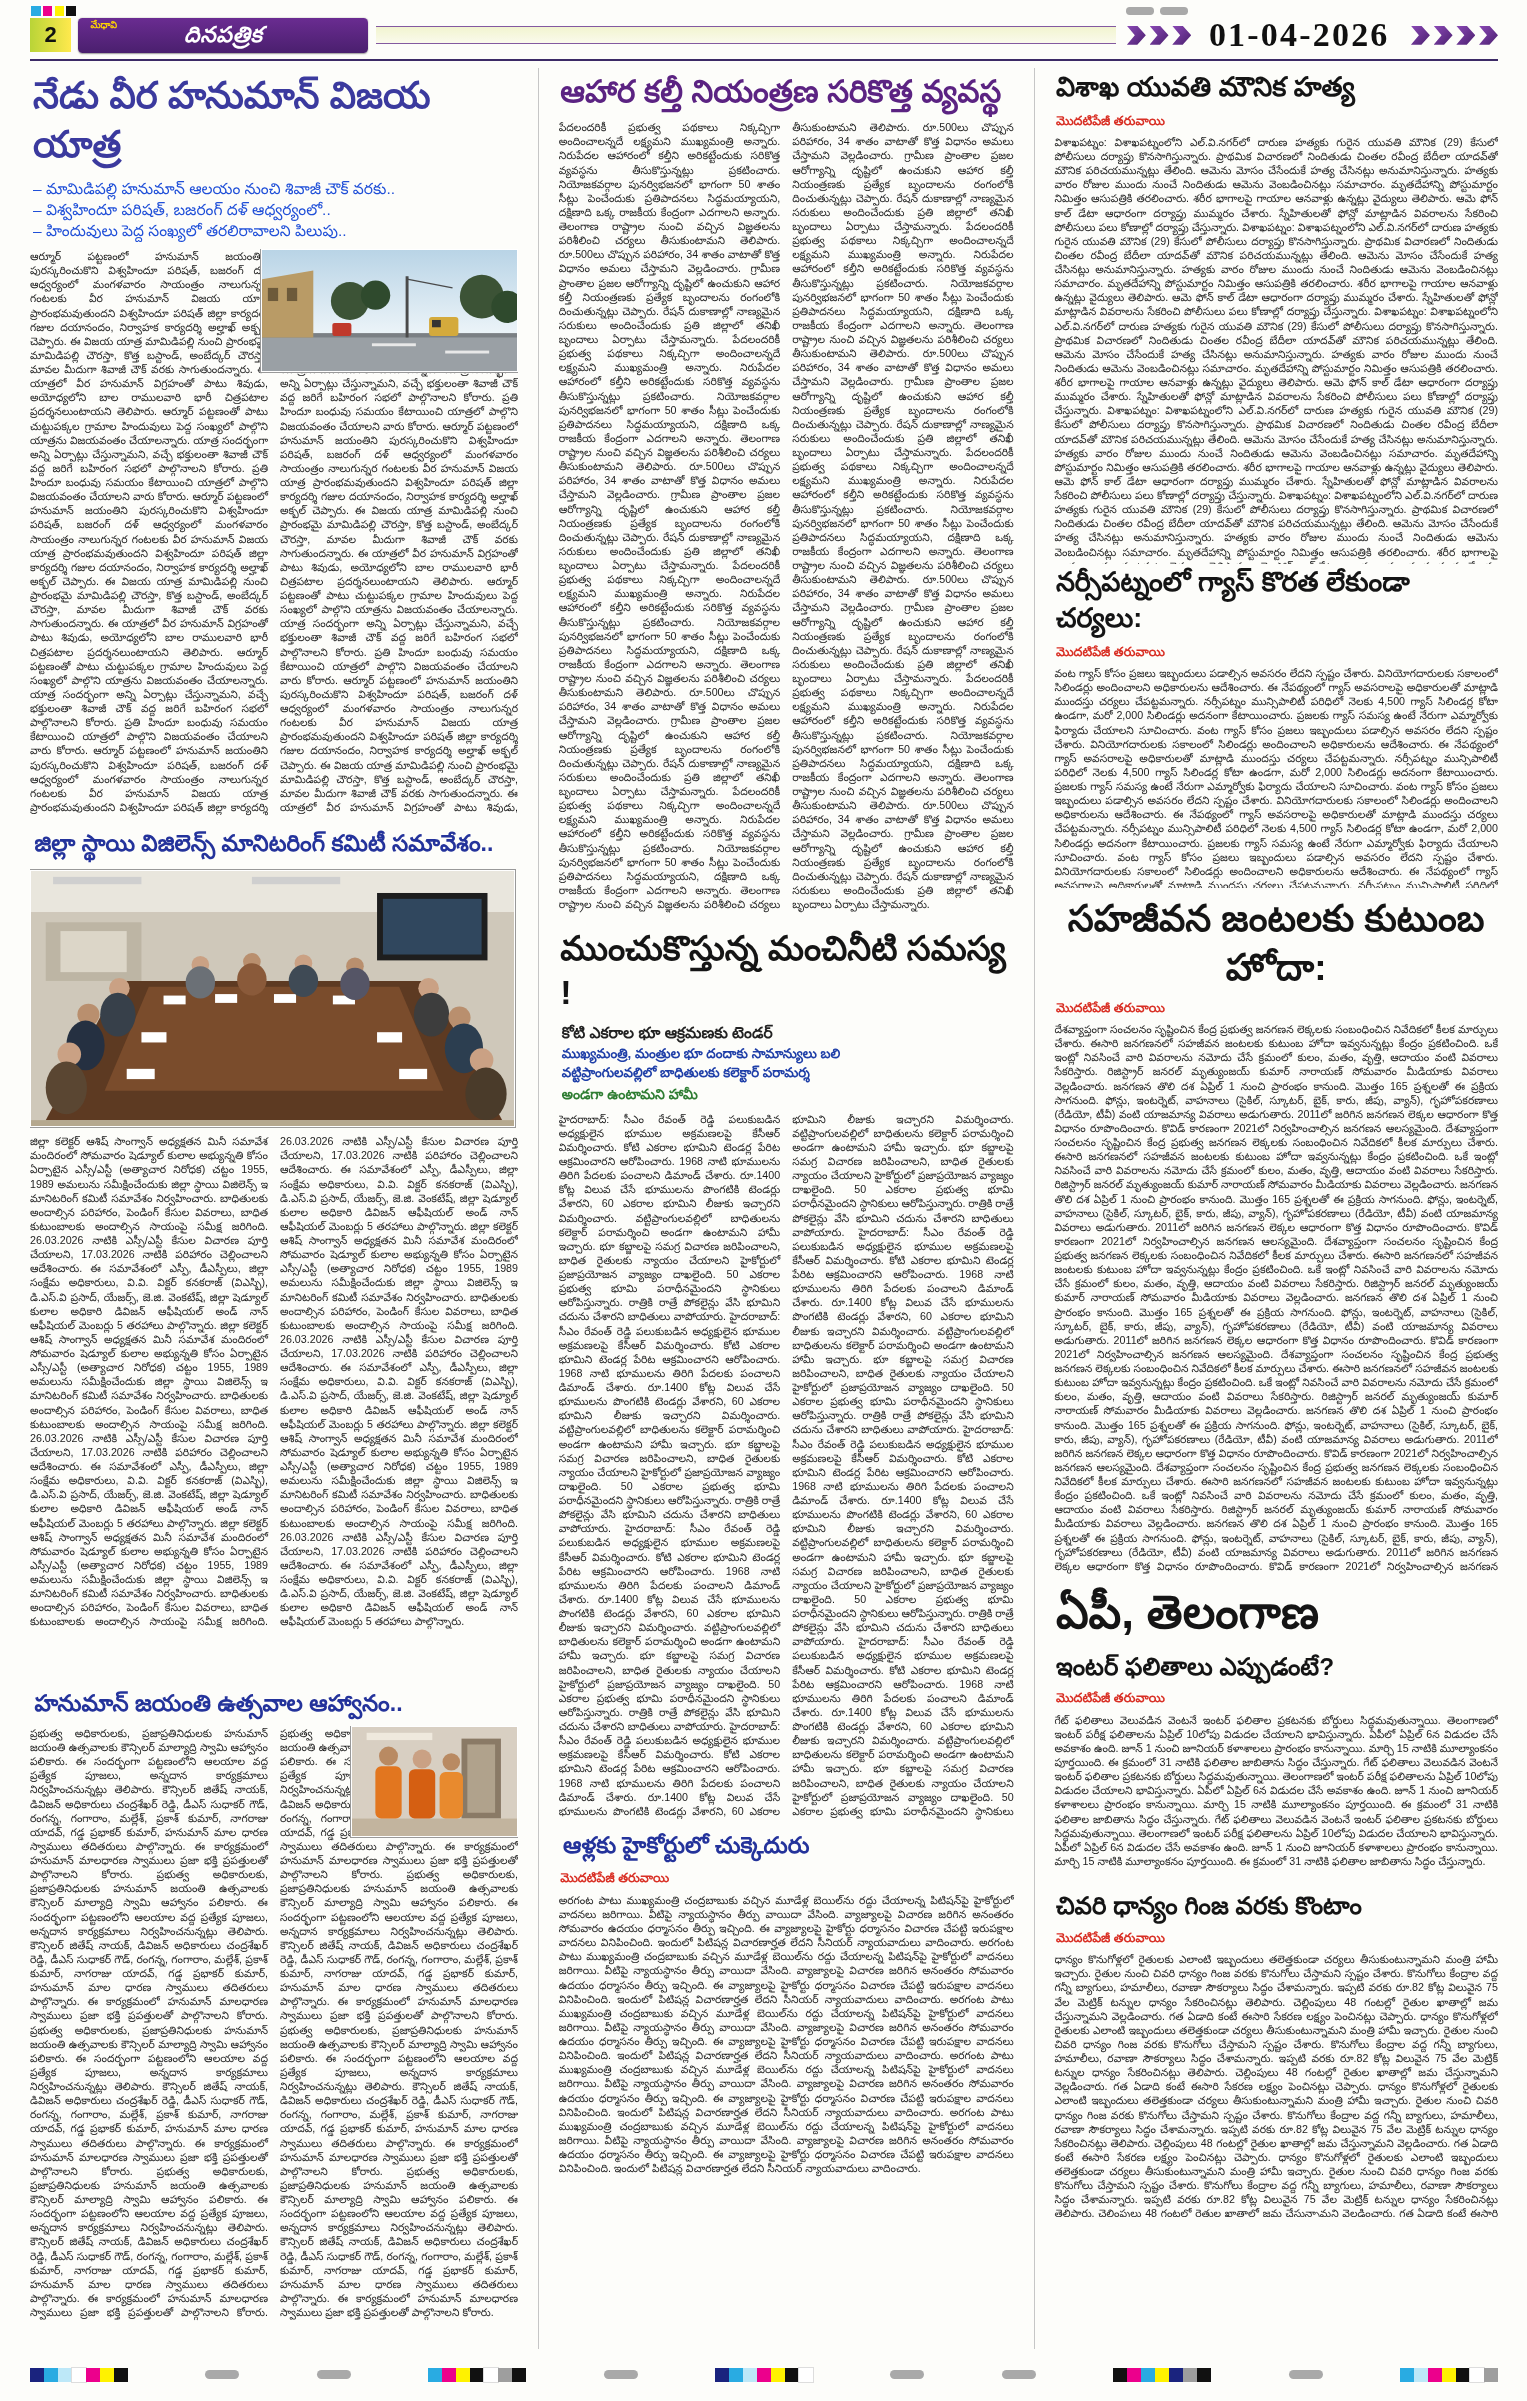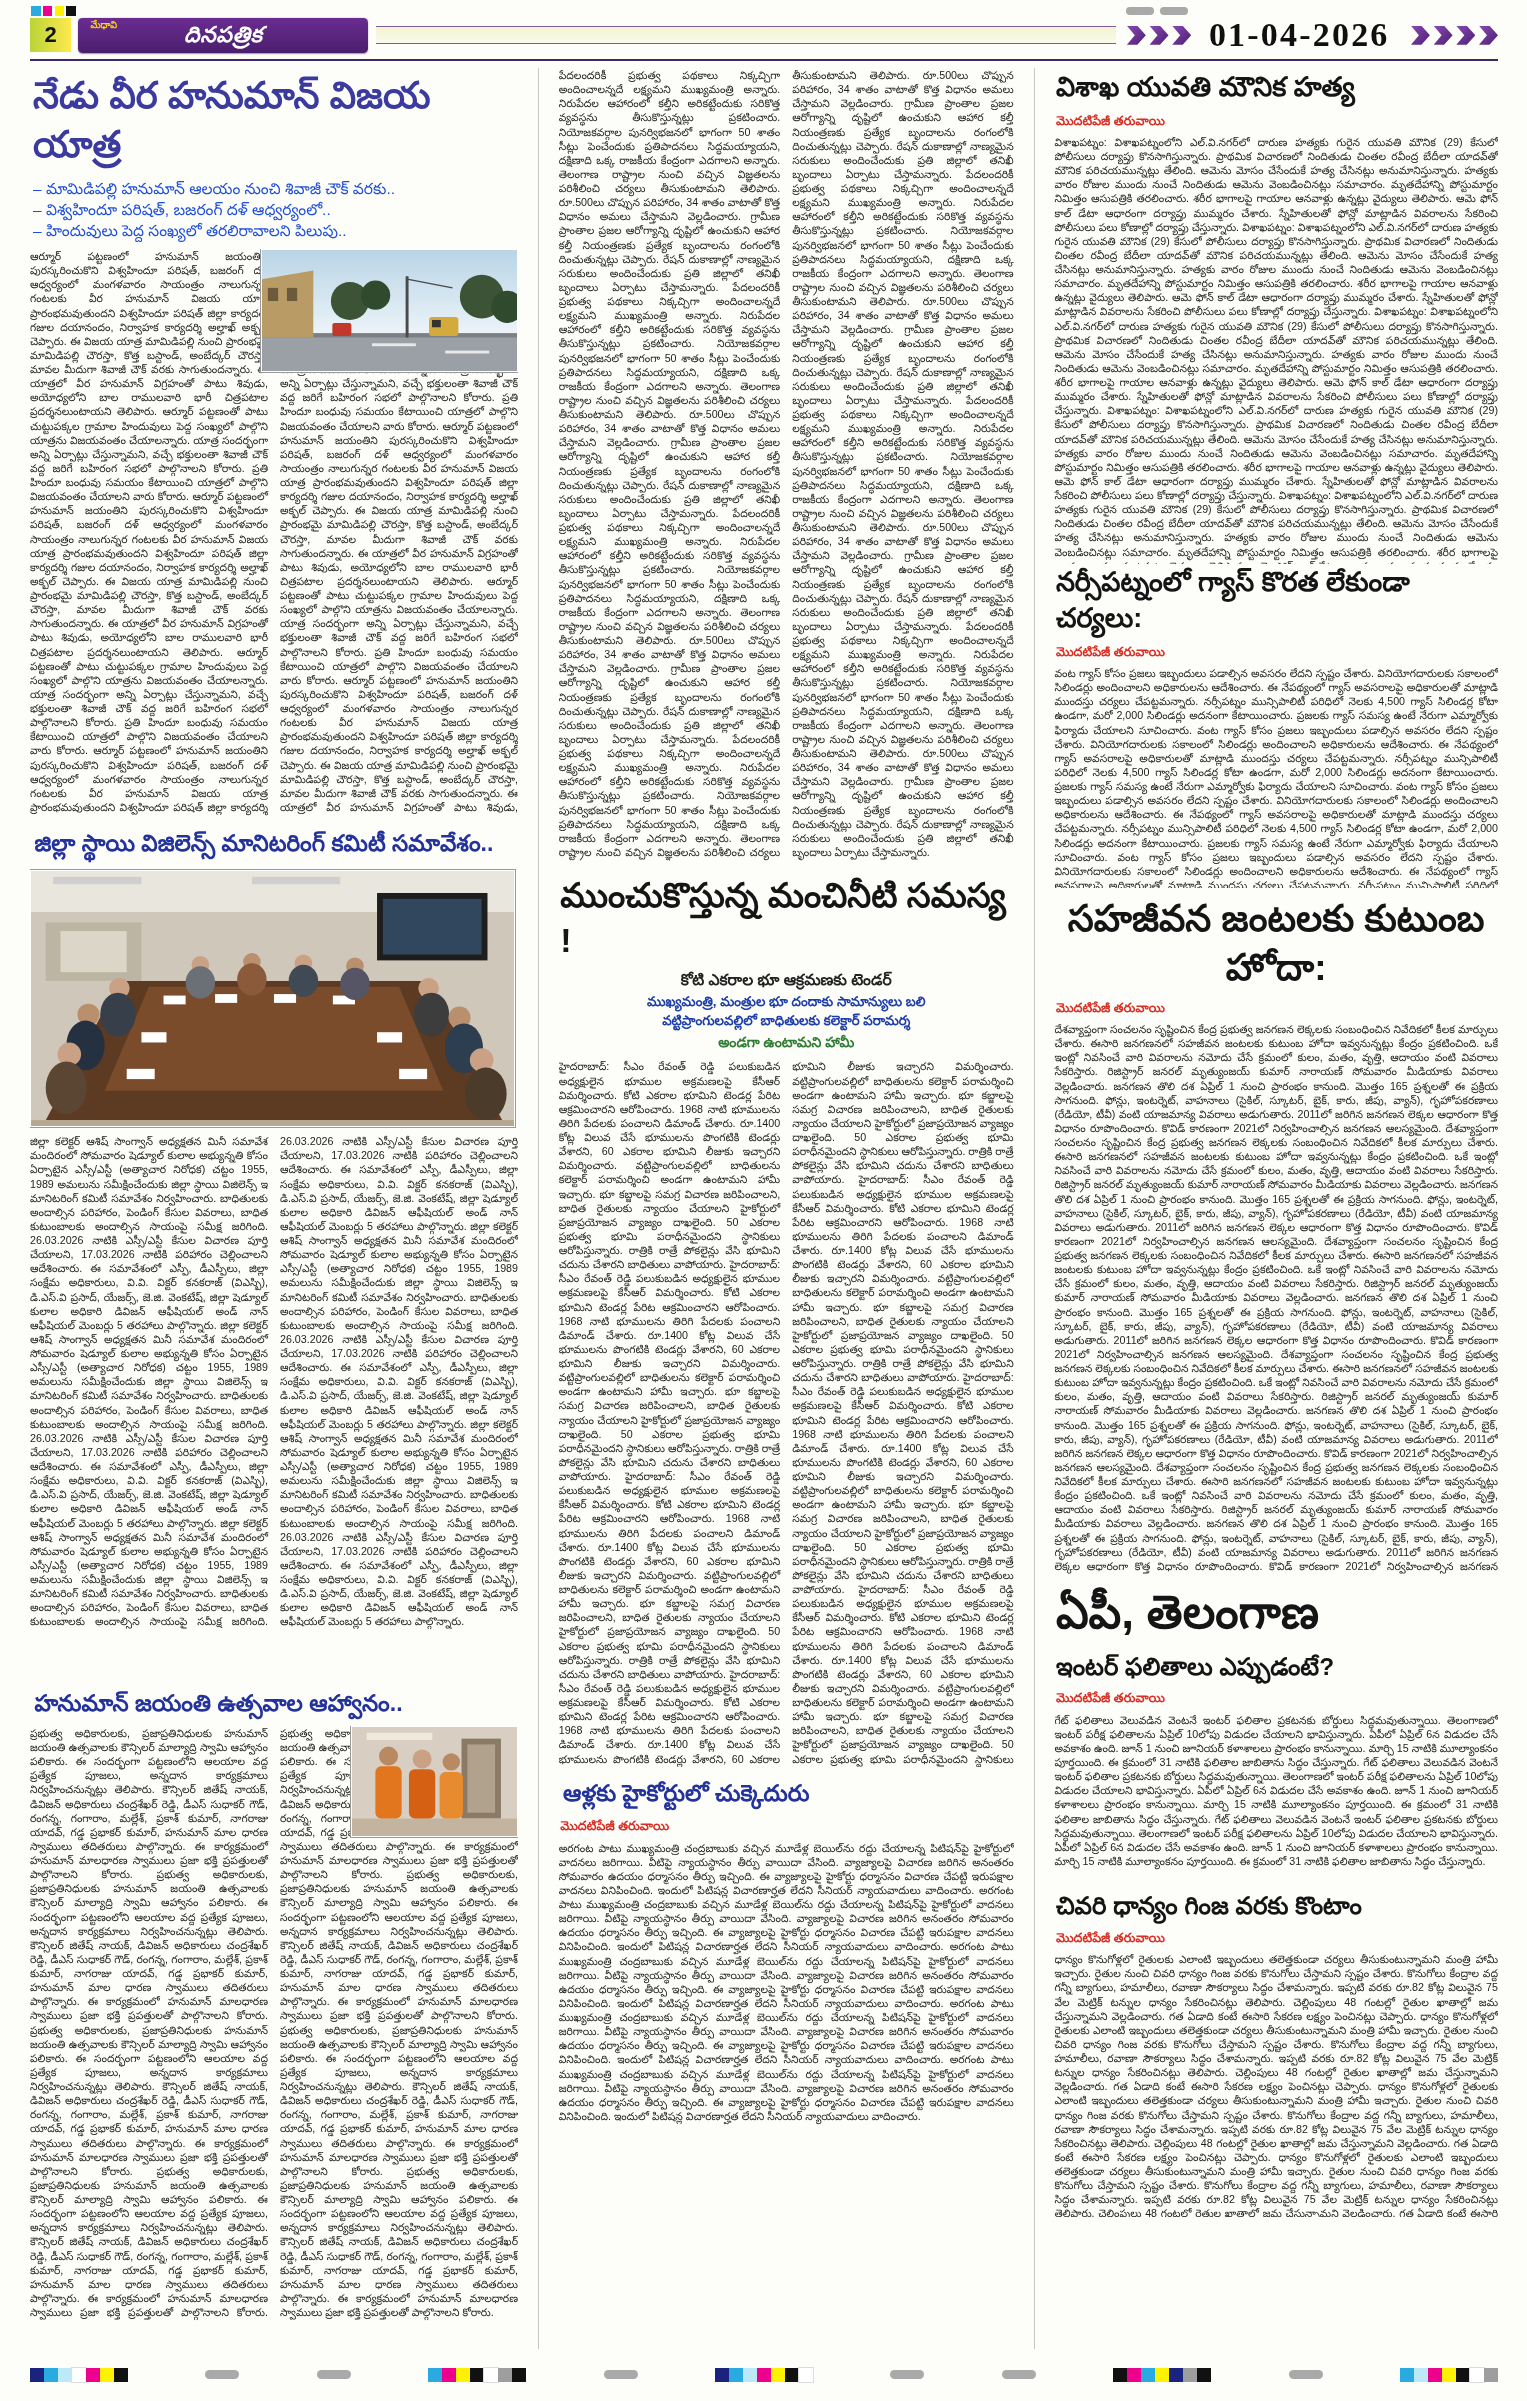--- a/index.html
+++ b/index.html
@@ -46,21 +46,21 @@
   .cont { color:#d93025; font-weight:800; font-size:12.6px; padding:3px 1.5px 4.4px; }
   .body1, .body2 { text-align:justify; font-size:10.7px; line-height:1.32; color:#1c1c1c; overflow:hidden; }
   .body2 { column-count:2; column-gap:12px; }
   .bodywrap { position:relative; overflow:hidden; }
   .fill { height:100%; }
   .h770 { height:569px; } .h735 { height:543px; } .h820 { height:606px; }
   .h1080 { height:798px; } .h960 { height:708px; } .h400 { height:296px; }
   .h580 { height:429px; } .h300 { height:222px; } .h750 { height:554px; }
   .h230 { height:170px; } .h360 { height:265px; }
 
-  .deck { padding:1.5px 3px 7.4px; text-align:center; }
+  .deck { padding:1.5px 3px 7.4px; text-align:left; }
   .deck span { display:block; font-weight:800; line-height:1.45; }
   .deck .d1 { color:#222222; font-size:15.5px; }
   .deck .d2 { color:#1f3fa8; font-size:13.3px; }
   .deck .d3 { color:#2e7d32; font-size:14px; padding-top:1.5px; }
 
   
   figure.photo { position:absolute; top:0; right:0; background:#fff; border:1.5px solid #ffffff; outline:0.7px solid #999; }
   .p-street { width:257px; height:123px; }
   .p-small { width:167px; height:111px; }
   .photo-full { width:485px; height:257px; background:#fff; border:1.5px solid #fff; outline:0.7px solid #999; margin:3px 0 7.4px; }
@@ -221,20 +221,21 @@
               <rect x="120" y="62" width="32" height="64" rx="8" fill="#e88a2e"></rect>
             <rect x="20" y="8" width="90" height="10" fill="#efe9dd"></rect>
           </svg>
         </figure>
       </div>
     </section>
 
     <div class="vrule"></div>
 
     <section class="col c2">
+      <h1 class="hl-purple">ఆహార కల్తీ నియంత్రణ సరికొత్త వ్యవస్థ</h1>
       <div class="body2 h1080">పేదలందరికీ ప్రభుత్వ పథకాలు నిక్కచ్చిగా అందించాలన్నదే లక్ష్యమని ముఖ్యమంత్రి అన్నారు. నిరుపేదల ఆహారంలో కల్తీని అరికట్టేందుకు సరికొత్త వ్యవస్థను తీసుకొస్తున్నట్లు ప్రకటించారు. నియోజకవర్గాల పునర్విభజనలో భాగంగా 50 శాతం సీట్లు పెంచేందుకు ప్రతిపాదనలు సిద్ధమయ్యాయని, దక్షిణాది ఒక్క రాజకీయ కేంద్రంగా ఎదగాలని అన్నారు. తెలంగాణ రాష్ట్రాల నుంచి వచ్చిన విజ్ఞతలను పరిశీలించి చర్యలు తీసుకుంటామని తెలిపారు. రూ.500లు చొప్పున పరిహారం, 34 శాతం వాటాతో కొత్త విధానం అమలు చేస్తామని వెల్లడించారు. గ్రామీణ ప్రాంతాల ప్రజల ఆరోగ్యాన్ని దృష్టిలో ఉంచుకుని ఆహార కల్తీ నియంత్రణకు ప్రత్యేక బృందాలను రంగంలోకి దించుతున్నట్లు చెప్పారు. రేషన్ దుకాణాల్లో నాణ్యమైన సరుకులు అందించేందుకు ప్రతి జిల్లాలో తనిఖీ బృందాలు ఏర్పాటు చేస్తామన్నారు. పేదలందరికీ ప్రభుత్వ పథకాలు నిక్కచ్చిగా అందించాలన్నదే లక్ష్యమని ముఖ్యమంత్రి అన్నారు. నిరుపేదల ఆహారంలో కల్తీని అరికట్టేందుకు సరికొత్త వ్యవస్థను తీసుకొస్తున్నట్లు ప్రకటించారు. నియోజకవర్గాల పునర్విభజనలో భాగంగా 50 శాతం సీట్లు పెంచేందుకు ప్రతిపాదనలు సిద్ధమయ్యాయని, దక్షిణాది ఒక్క రాజకీయ కేంద్రంగా ఎదగాలని అన్నారు. తెలంగాణ రాష్ట్రాల నుంచి వచ్చిన విజ్ఞతలను పరిశీలించి చర్యలు తీసుకుంటామని తెలిపారు. రూ.500లు చొప్పున పరిహారం, 34 శాతం వాటాతో కొత్త విధానం అమలు చేస్తామని వెల్లడించారు. గ్రామీణ ప్రాంతాల ప్రజల ఆరోగ్యాన్ని దృష్టిలో ఉంచుకుని ఆహార కల్తీ నియంత్రణకు ప్రత్యేక బృందాలను రంగంలోకి దించుతున్నట్లు చెప్పారు. రేషన్ దుకాణాల్లో నాణ్యమైన సరుకులు అందించేందుకు ప్రతి జిల్లాలో తనిఖీ బృందాలు ఏర్పాటు చేస్తామన్నారు. పేదలందరికీ ప్రభుత్వ పథకాలు నిక్కచ్చిగా అందించాలన్నదే లక్ష్యమని ముఖ్యమంత్రి అన్నారు. నిరుపేదల ఆహారంలో కల్తీని అరికట్టేందుకు సరికొత్త వ్యవస్థను తీసుకొస్తున్నట్లు ప్రకటించారు. నియోజకవర్గాల పునర్విభజనలో భాగంగా 50 శాతం సీట్లు పెంచేందుకు ప్రతిపాదనలు సిద్ధమయ్యాయని, దక్షిణాది ఒక్క రాజకీయ కేంద్రంగా ఎదగాలని అన్నారు. తెలంగాణ రాష్ట్రాల నుంచి వచ్చిన విజ్ఞతలను పరిశీలించి చర్యలు తీసుకుంటామని తెలిపారు. రూ.500లు చొప్పున పరిహారం, 34 శాతం వాటాతో కొత్త విధానం అమలు చేస్తామని వెల్లడించారు. గ్రామీణ ప్రాంతాల ప్రజల ఆరోగ్యాన్ని దృష్టిలో ఉంచుకుని ఆహార కల్తీ నియంత్రణకు ప్రత్యేక బృందాలను రంగంలోకి దించుతున్నట్లు చెప్పారు. రేషన్ దుకాణాల్లో నాణ్యమైన సరుకులు అందించేందుకు ప్రతి జిల్లాలో తనిఖీ బృందాలు ఏర్పాటు చేస్తామన్నారు. పేదలందరికీ ప్రభుత్వ పథకాలు నిక్కచ్చిగా అందించాలన్నదే లక్ష్యమని ముఖ్యమంత్రి అన్నారు. నిరుపేదల ఆహారంలో కల్తీని అరికట్టేందుకు సరికొత్త వ్యవస్థను తీసుకొస్తున్నట్లు ప్రకటించారు. నియోజకవర్గాల పునర్విభజనలో భాగంగా 50 శాతం సీట్లు పెంచేందుకు ప్రతిపాదనలు సిద్ధమయ్యాయని, దక్షిణాది ఒక్క రాజకీయ కేంద్రంగా ఎదగాలని అన్నారు. తెలంగాణ రాష్ట్రాల నుంచి వచ్చిన విజ్ఞతలను పరిశీలించి చర్యలు తీసుకుంటామని తెలిపారు. రూ.500లు చొప్పున పరిహారం, 34 శాతం వాటాతో కొత్త విధానం అమలు చేస్తామని వెల్లడించారు. గ్రామీణ ప్రాంతాల ప్రజల ఆరోగ్యాన్ని దృష్టిలో ఉంచుకుని ఆహార కల్తీ నియంత్రణకు ప్రత్యేక బృందాలను రంగంలోకి దించుతున్నట్లు చెప్పారు. రేషన్ దుకాణాల్లో నాణ్యమైన సరుకులు అందించేందుకు ప్రతి జిల్లాలో తనిఖీ బృందాలు ఏర్పాటు చేస్తామన్నారు. పేదలందరికీ ప్రభుత్వ పథకాలు నిక్కచ్చిగా అందించాలన్నదే లక్ష్యమని ముఖ్యమంత్రి అన్నారు. నిరుపేదల ఆహారంలో కల్తీని అరికట్టేందుకు సరికొత్త వ్యవస్థను తీసుకొస్తున్నట్లు ప్రకటించారు. నియోజకవర్గాల పునర్విభజనలో భాగంగా 50 శాతం సీట్లు పెంచేందుకు ప్రతిపాదనలు సిద్ధమయ్యాయని, దక్షిణాది ఒక్క రాజకీయ కేంద్రంగా ఎదగాలని అన్నారు. తెలంగాణ రాష్ట్రాల నుంచి వచ్చిన విజ్ఞతలను పరిశీలించి చర్యలు తీసుకుంటామని తెలిపారు. రూ.500లు చొప్పున పరిహారం, 34 శాతం వాటాతో కొత్త విధానం అమలు చేస్తామని వెల్లడించారు. గ్రామీణ ప్రాంతాల ప్రజల ఆరోగ్యాన్ని దృష్టిలో ఉంచుకుని ఆహార కల్తీ నియంత్రణకు ప్రత్యేక బృందాలను రంగంలోకి దించుతున్నట్లు చెప్పారు. రేషన్ దుకాణాల్లో నాణ్యమైన సరుకులు అందించేందుకు ప్రతి జిల్లాలో తనిఖీ బృందాలు ఏర్పాటు చేస్తామన్నారు. పేదలందరికీ ప్రభుత్వ పథకాలు నిక్కచ్చిగా అందించాలన్నదే లక్ష్యమని ముఖ్యమంత్రి అన్నారు. నిరుపేదల ఆహారంలో కల్తీని అరికట్టేందుకు సరికొత్త వ్యవస్థను తీసుకొస్తున్నట్లు ప్రకటించారు. నియోజకవర్గాల పునర్విభజనలో భాగంగా 50 శాతం సీట్లు పెంచేందుకు ప్రతిపాదనలు సిద్ధమయ్యాయని, దక్షిణాది ఒక్క రాజకీయ కేంద్రంగా ఎదగాలని అన్నారు. తెలంగాణ రాష్ట్రాల నుంచి వచ్చిన విజ్ఞతలను పరిశీలించి చర్యలు తీసుకుంటామని తెలిపారు. రూ.500లు చొప్పున పరిహారం, 34 శాతం వాటాతో కొత్త విధానం అమలు చేస్తామని వెల్లడించారు. గ్రామీణ ప్రాంతాల ప్రజల ఆరోగ్యాన్ని దృష్టిలో ఉంచుకుని ఆహార కల్తీ నియంత్రణకు ప్రత్యేక బృందాలను రంగంలోకి దించుతున్నట్లు చెప్పారు. రేషన్ దుకాణాల్లో నాణ్యమైన సరుకులు అందించేందుకు ప్రతి జిల్లాలో తనిఖీ బృందాలు ఏర్పాటు చేస్తామన్నారు. పేదలందరికీ ప్రభుత్వ పథకాలు నిక్కచ్చిగా అందించాలన్నదే లక్ష్యమని ముఖ్యమంత్రి అన్నారు. నిరుపేదల ఆహారంలో కల్తీని అరికట్టేందుకు సరికొత్త వ్యవస్థను తీసుకొస్తున్నట్లు ప్రకటించారు. నియోజకవర్గాల పునర్విభజనలో భాగంగా 50 శాతం సీట్లు పెంచేందుకు ప్రతిపాదనలు సిద్ధమయ్యాయని, దక్షిణాది ఒక్క రాజకీయ కేంద్రంగా ఎదగాలని అన్నారు. తెలంగాణ రాష్ట్రాల నుంచి వచ్చిన విజ్ఞతలను పరిశీలించి చర్యలు తీసుకుంటామని తెలిపారు. రూ.500లు చొప్పున పరిహారం, 34 శాతం వాటాతో కొత్త విధానం అమలు చేస్తామని వెల్లడించారు. గ్రామీణ ప్రాంతాల ప్రజల ఆరోగ్యాన్ని దృష్టిలో ఉంచుకుని ఆహార కల్తీ నియంత్రణకు ప్రత్యేక బృందాలను రంగంలోకి దించుతున్నట్లు చెప్పారు. రేషన్ దుకాణాల్లో నాణ్యమైన సరుకులు అందించేందుకు ప్రతి జిల్లాలో తనిఖీ బృందాలు ఏర్పాటు చేస్తామన్నారు.</div>
 
       <h1 class="hl-black">ముంచుకొస్తున్న మంచినీటి సమస్య !</h1>
       <div class="deck">
         <span class="d1">కోటి ఎకరాల భూ ఆక్రమణకు టెండర్</span>
         <span class="d2">ముఖ్యమంత్రి, మంత్రుల భూ దందాకు సామాన్యులు బలి</span>
         <span class="d2">వట్టిప్రాంగులవల్లిలో బాధితులకు కలెక్టార్ పరామర్శ</span>
         <span class="d3">అండగా ఉంటామని హామీ</span>
       </div>
       <div class="body2 h960">హైదరాబాద్: సీఎం రేవంత్ రెడ్డి పలుకుబడిన అధ్యక్షులైన భూముల అక్రమణలపై కేసీఆర్ విమర్శించారు. కోటి ఎకరాల భూమిని టెండర్ల పేరిట ఆక్రమించారని ఆరోపించారు. 1968 నాటి భూములను తిరిగి పేదలకు పంచాలని డిమాండ్ చేశారు. రూ.1400 కోట్ల విలువ చేసే భూములను పొంగటికి టెండర్లు వేశారని, 60 ఎకరాల భూమిని లీజుకు ఇచ్చారని విమర్శించారు. వట్టిప్రాంగులవల్లిలో బాధితులను కలెక్టార్ పరామర్శించి అండగా ఉంటామని హామీ ఇచ్చారు. భూ కబ్జాలపై సమగ్ర విచారణ జరిపించాలని, బాధిత రైతులకు న్యాయం చేయాలని హైకోర్టులో ప్రజాప్రయోజన వ్యాజ్యం దాఖలైంది. 50 ఎకరాల ప్రభుత్వ భూమి పరాధీనమైందని స్థానికులు ఆరోపిస్తున్నారు. రాత్రికి రాత్రే పోకలైన్లు వేసి భూమిని చదును చేశారని బాధితులు వాపోయారు. హైదరాబాద్: సీఎం రేవంత్ రెడ్డి పలుకుబడిన అధ్యక్షులైన భూముల అక్రమణలపై కేసీఆర్ విమర్శించారు. కోటి ఎకరాల భూమిని టెండర్ల పేరిట ఆక్రమించారని ఆరోపించారు. 1968 నాటి భూములను తిరిగి పేదలకు పంచాలని డిమాండ్ చేశారు. రూ.1400 కోట్ల విలువ చేసే భూములను పొంగటికి టెండర్లు వేశారని, 60 ఎకరాల భూమిని లీజుకు ఇచ్చారని విమర్శించారు. వట్టిప్రాంగులవల్లిలో బాధితులను కలెక్టార్ పరామర్శించి అండగా ఉంటామని హామీ ఇచ్చారు. భూ కబ్జాలపై సమగ్ర విచారణ జరిపించాలని, బాధిత రైతులకు న్యాయం చేయాలని హైకోర్టులో ప్రజాప్రయోజన వ్యాజ్యం దాఖలైంది. 50 ఎకరాల ప్రభుత్వ భూమి పరాధీనమైందని స్థానికులు ఆరోపిస్తున్నారు. రాత్రికి రాత్రే పోకలైన్లు వేసి భూమిని చదును చేశారని బాధితులు వాపోయారు. హైదరాబాద్: సీఎం రేవంత్ రెడ్డి పలుకుబడిన అధ్యక్షులైన భూముల అక్రమణలపై కేసీఆర్ విమర్శించారు. కోటి ఎకరాల భూమిని టెండర్ల పేరిట ఆక్రమించారని ఆరోపించారు. 1968 నాటి భూములను తిరిగి పేదలకు పంచాలని డిమాండ్ చేశారు. రూ.1400 కోట్ల విలువ చేసే భూములను పొంగటికి టెండర్లు వేశారని, 60 ఎకరాల భూమిని లీజుకు ఇచ్చారని విమర్శించారు. వట్టిప్రాంగులవల్లిలో బాధితులను కలెక్టార్ పరామర్శించి అండగా ఉంటామని హామీ ఇచ్చారు. భూ కబ్జాలపై సమగ్ర విచారణ జరిపించాలని, బాధిత రైతులకు న్యాయం చేయాలని హైకోర్టులో ప్రజాప్రయోజన వ్యాజ్యం దాఖలైంది. 50 ఎకరాల ప్రభుత్వ భూమి పరాధీనమైందని స్థానికులు ఆరోపిస్తున్నారు. రాత్రికి రాత్రే పోకలైన్లు వేసి భూమిని చదును చేశారని బాధితులు వాపోయారు. హైదరాబాద్: సీఎం రేవంత్ రెడ్డి పలుకుబడిన అధ్యక్షులైన భూముల అక్రమణలపై కేసీఆర్ విమర్శించారు. కోటి ఎకరాల భూమిని టెండర్ల పేరిట ఆక్రమించారని ఆరోపించారు. 1968 నాటి భూములను తిరిగి పేదలకు పంచాలని డిమాండ్ చేశారు. రూ.1400 కోట్ల విలువ చేసే భూములను పొంగటికి టెండర్లు వేశారని, 60 ఎకరాల భూమిని లీజుకు ఇచ్చారని విమర్శించారు. వట్టిప్రాంగులవల్లిలో బాధితులను కలెక్టార్ పరామర్శించి అండగా ఉంటామని హామీ ఇచ్చారు. భూ కబ్జాలపై సమగ్ర విచారణ జరిపించాలని, బాధిత రైతులకు న్యాయం చేయాలని హైకోర్టులో ప్రజాప్రయోజన వ్యాజ్యం దాఖలైంది. 50 ఎకరాల ప్రభుత్వ భూమి పరాధీనమైందని స్థానికులు ఆరోపిస్తున్నారు. రాత్రికి రాత్రే పోకలైన్లు వేసి భూమిని చదును చేశారని బాధితులు వాపోయారు. హైదరాబాద్: సీఎం రేవంత్ రెడ్డి పలుకుబడిన అధ్యక్షులైన భూముల అక్రమణలపై కేసీఆర్ విమర్శించారు. కోటి ఎకరాల భూమిని టెండర్ల పేరిట ఆక్రమించారని ఆరోపించారు. 1968 నాటి భూములను తిరిగి పేదలకు పంచాలని డిమాండ్ చేశారు. రూ.1400 కోట్ల విలువ చేసే భూములను పొంగటికి టెండర్లు వేశారని, 60 ఎకరాల భూమిని లీజుకు ఇచ్చారని విమర్శించారు. వట్టిప్రాంగులవల్లిలో బాధితులను కలెక్టార్ పరామర్శించి అండగా ఉంటామని హామీ ఇచ్చారు. భూ కబ్జాలపై సమగ్ర విచారణ జరిపించాలని, బాధిత రైతులకు న్యాయం చేయాలని హైకోర్టులో ప్రజాప్రయోజన వ్యాజ్యం దాఖలైంది. 50 ఎకరాల ప్రభుత్వ భూమి పరాధీనమైందని స్థానికులు ఆరోపిస్తున్నారు. రాత్రికి రాత్రే పోకలైన్లు వేసి భూమిని చదును చేశారని బాధితులు వాపోయారు. హైదరాబాద్: సీఎం రేవంత్ రెడ్డి పలుకుబడిన అధ్యక్షులైన భూముల అక్రమణలపై కేసీఆర్ విమర్శించారు. కోటి ఎకరాల భూమిని టెండర్ల పేరిట ఆక్రమించారని ఆరోపించారు. 1968 నాటి భూములను తిరిగి పేదలకు పంచాలని డిమాండ్ చేశారు. రూ.1400 కోట్ల విలువ చేసే భూములను పొంగటికి టెండర్లు వేశారని, 60 ఎకరాల భూమిని లీజుకు ఇచ్చారని విమర్శించారు. వట్టిప్రాంగులవల్లిలో బాధితులను కలెక్టార్ పరామర్శించి అండగా ఉంటామని హామీ ఇచ్చారు. భూ కబ్జాలపై సమగ్ర విచారణ జరిపించాలని, బాధిత రైతులకు న్యాయం చేయాలని హైకోర్టులో ప్రజాప్రయోజన వ్యాజ్యం దాఖలైంది. 50 ఎకరాల ప్రభుత్వ భూమి పరాధీనమైందని స్థానికులు ఆరోపిస్తున్నారు. రాత్రికి రాత్రే పోకలైన్లు వేసి భూమిని చదును చేశారని బాధితులు వాపోయారు. హైదరాబాద్: సీఎం రేవంత్ రెడ్డి పలుకుబడిన అధ్యక్షులైన భూముల అక్రమణలపై కేసీఆర్ విమర్శించారు. కోటి ఎకరాల భూమిని టెండర్ల పేరిట ఆక్రమించారని ఆరోపించారు. 1968 నాటి భూములను తిరిగి పేదలకు పంచాలని డిమాండ్ చేశారు. రూ.1400 కోట్ల విలువ చేసే భూములను పొంగటికి టెండర్లు వేశారని, 60 ఎకరాల భూమిని లీజుకు ఇచ్చారని విమర్శించారు. వట్టిప్రాంగులవల్లిలో బాధితులను కలెక్టార్ పరామర్శించి అండగా ఉంటామని హామీ ఇచ్చారు. భూ కబ్జాలపై సమగ్ర విచారణ జరిపించాలని, బాధిత రైతులకు న్యాయం చేయాలని హైకోర్టులో ప్రజాప్రయోజన వ్యాజ్యం దాఖలైంది. 50 ఎకరాల ప్రభుత్వ భూమి పరాధీనమైందని స్థానికులు ఆరోపిస్తున్నారు. రాత్రికి రాత్రే పోకలైన్లు వేసి భూమిని చదును చేశారని బాధితులు వాపోయారు.</div>

